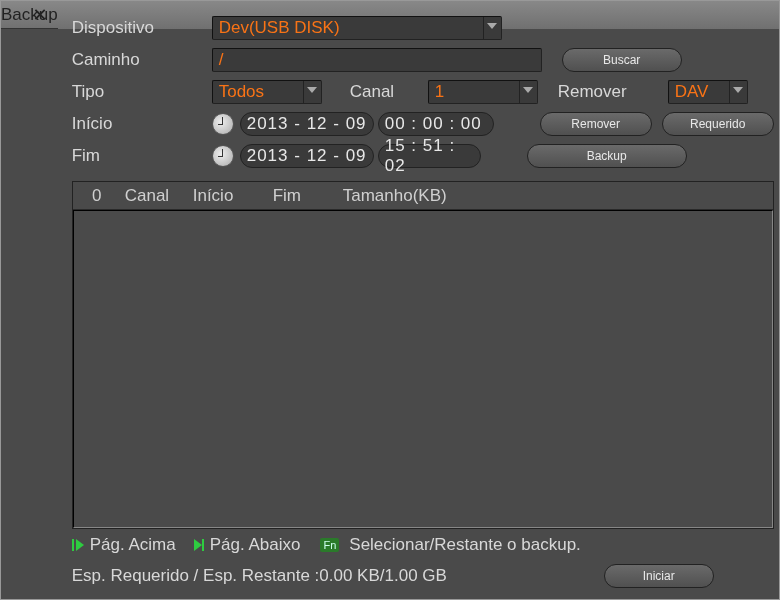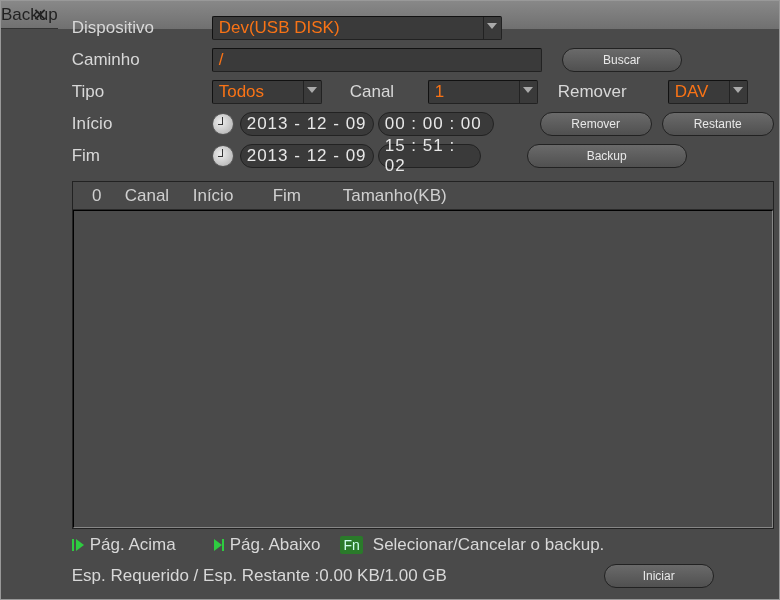--- a/index.html
+++ b/index.html
@@ -170,21 +170,21 @@
 .tri-left, .tri-right {
   width: 0; height: 0;
   border-top: 6px solid transparent;
   border-bottom: 6px solid transparent;
 }
 .tri-right { border-left: 8px solid #2ecc40; margin-left: 2px;}
 .bar { width: 2px; height: 12px; background: #2ecc40; }
 .fn-badge {
   background: #2a7a2a;
   color: #cfe;
-  font-size: 14px;
+  font-size: 11px;
   padding: 1px 3px;
   border-radius: 2px;
   margin-right: 4px;
 }
 .status-row {
   display: flex;
   align-items: center;
   height: 32px;
   justify-content: space-between;
   padding-top: 6px;
@@ -253,21 +253,21 @@
       <div style="width:4px"></div>
       <div class="datetime-box" style="width:116px">
         <span>00 : 00 : 00</span>
       </div>
       <div style="width:46px"></div>
       <div class="btn" style="width:112px">
         <span>Remover</span>
       </div>
       <div style="width:10px"></div>
       <div class="btn" style="width:112px">
-        <span>Restante</span>
+        <span>Requerido</span>
       </div>
     </div>
 
     <div class="row">
       <div class="label">Fim</div>
       <div class="clock-icon"></div>
       <div class="datetime-box" style="width:134px">
         <span>2013 - 12 - 09</span>
       </div>
       <div style="width:4px"></div>
@@ -289,28 +289,28 @@
         <div class="th th-4">Tamanho(KB)</div>
       </div>
       <div class="table-body"></div>
     </div>
 
     <div class="footer-row">
       <span class="nav-icon">
         <span class="bar"></span>
           <span class="tri-right"></span>
       </span>
-      <span style="margin-right:32px">Pág. Acima</span>
+      <span style="margin-right:12px">Pág. Acima</span>
       <span class="nav-icon">
         <span class="tri-right" style="margin-left:0"></span>
           <span class="bar"></span>
       </span>
       <span style="margin-right:14px">Pág. Abaixo</span>
       <span class="fn-badge">Fn</span>
-      <span>Selecionar/Cancelar o backup.</span>
+      <span>Selecionar/Restante o backup.</span>
     </div>
 
     <div class="status-row">
       <span>Esp. Requerido / Esp. Restante :0.00 KB/1.00 GB</span>
       <div class="btn" style="width:110px;margin-right:60px">
         <span>Iniciar</span>
       </div>
     </div>
 
   </div>

